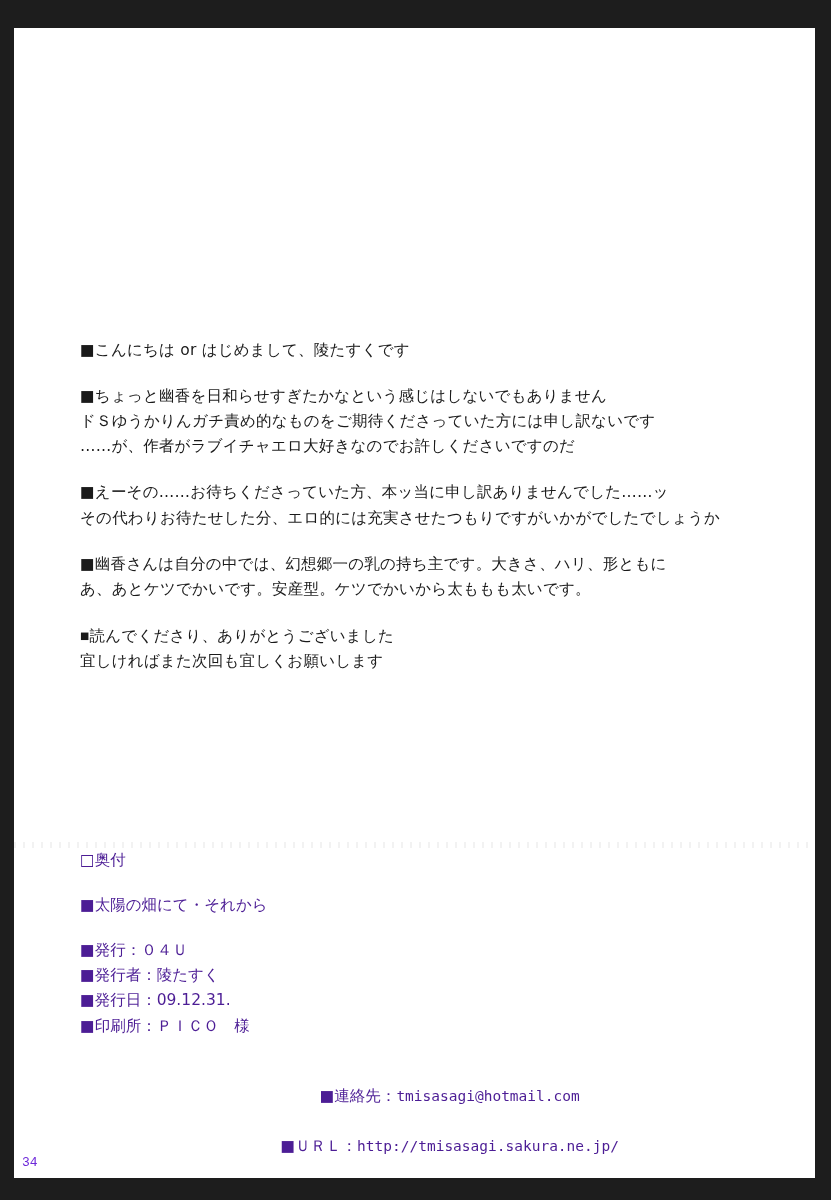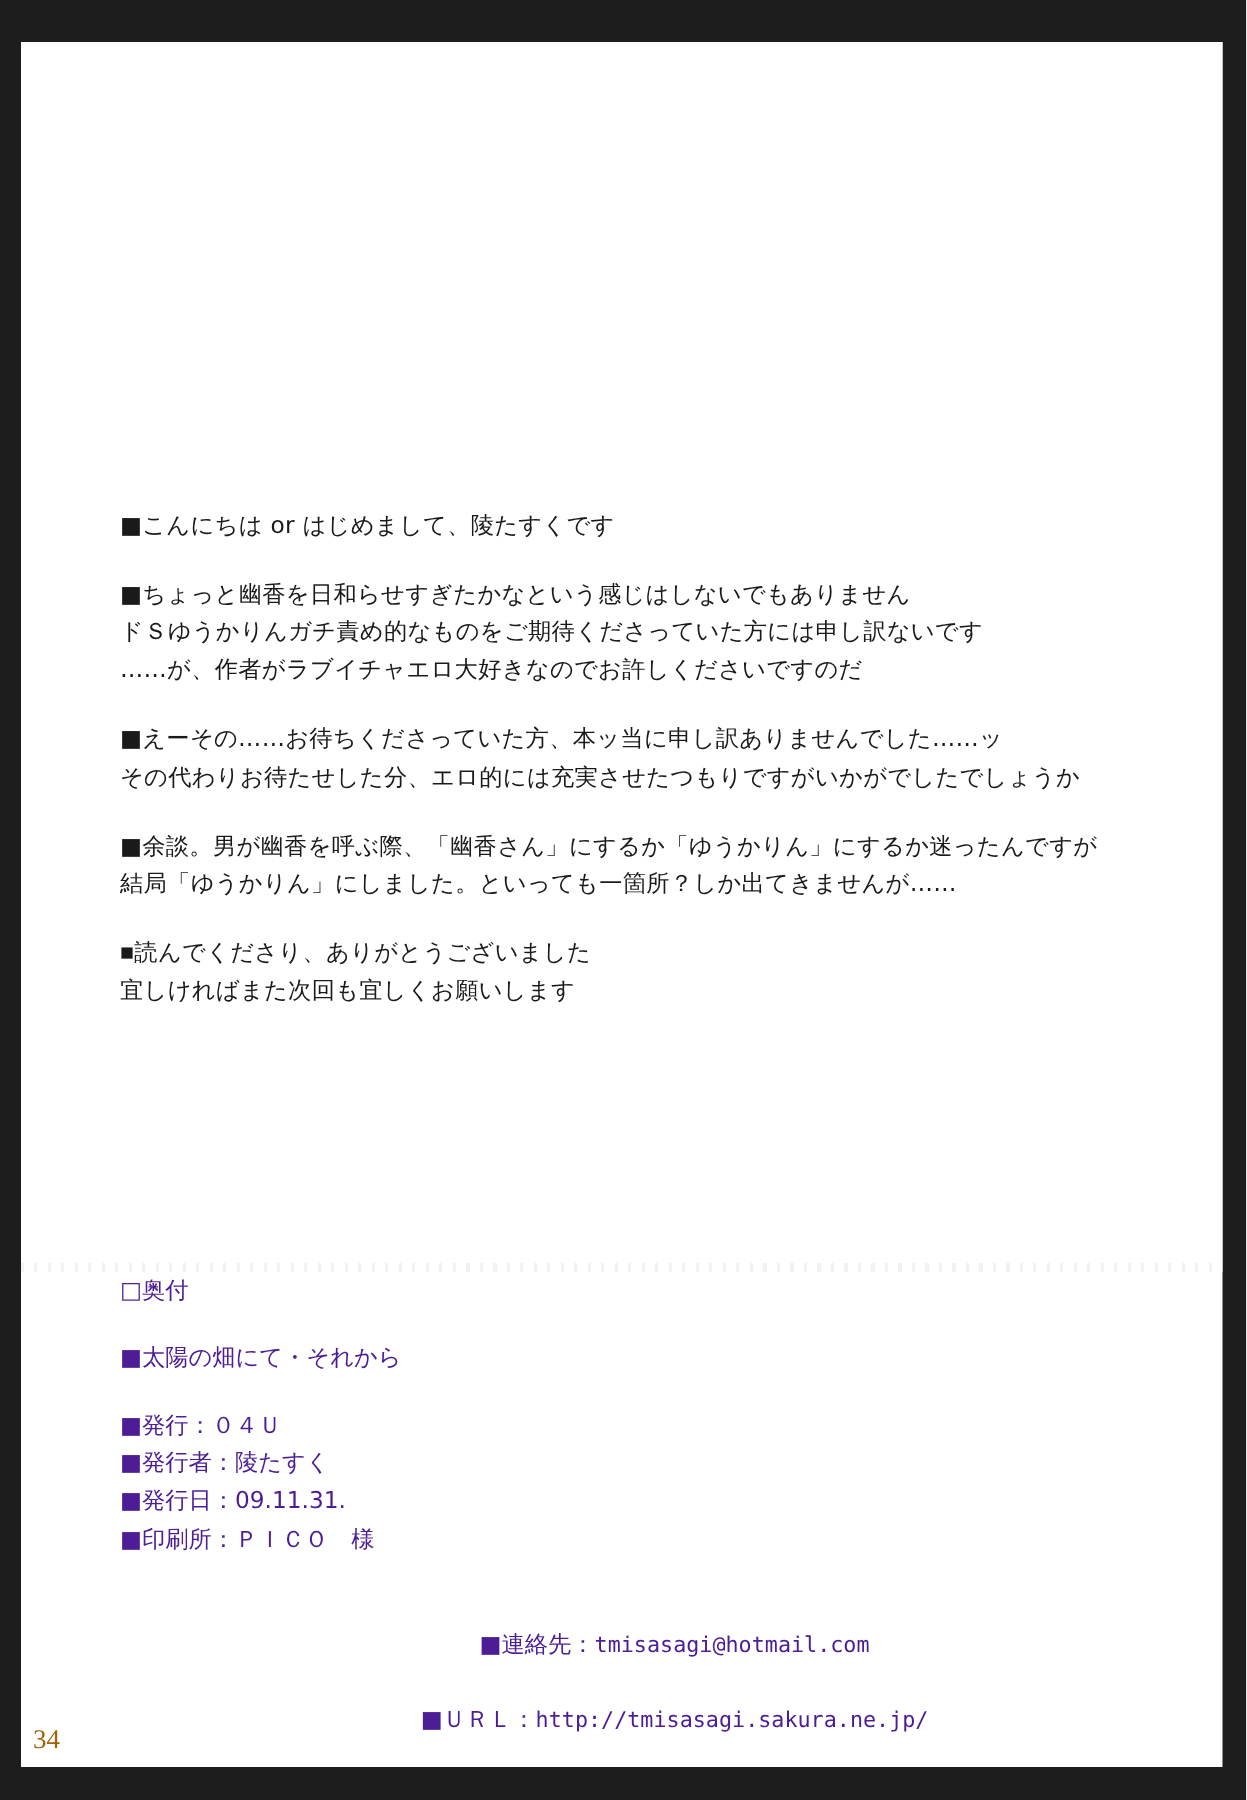--- a/index.html
+++ b/index.html
@@ -72,23 +72,23 @@
   .colophon .block:last-child { margin-bottom: 0; }
   .mono {
     font-family: "DejaVu Sans Mono", "Liberation Mono", monospace;
     font-size: 14.5px;
     letter-spacing: 0;
   }
   .page-number {
     position: absolute;
     left: 22px;
     bottom: 30px;
-    font-size: 18px;
-    color: #a16207;
-    font-family: Liberation Serif, serif;
+    font-size: 13px;
+    color: #6d28d9;
+    font-family: Liberation Mono, monospace;
   }
   
   .speckle {
     position: absolute;
     left: 0;
     bottom: 0;
     width: 801px;
     height: 6px;
     background: repeating-linear-gradient(90deg,
         rgba(0,0,0,0.05) 0px, rgba(0,0,0,0.05) 2px,
@@ -102,32 +102,32 @@
   <div class="frame"></div>
   <div class="inner">
 
     <div class="content">
       <p class="para">■こんにちは or はじめまして、陵たすくです</p>
       <p class="para">■ちょっと幽香を日和らせすぎたかなという感じはしないでもありません
 ドＳゆうかりんガチ責め的なものをご期待くださっていた方には申し訳ないです
 ……が、作者がラブイチャエロ大好きなのでお許しくださいですのだ</p>
       <p class="para">■えーその……お待ちくださっていた方、本ッ当に申し訳ありませんでした……ッ
 その代わりお待たせした分、エロ的には充実させたつもりですがいかがでしたでしょうか</p>
-      <p class="para">■余談。男が幽香を呼ぶ際、「幽香さん」にするか「ゆうかりん」にするか迷ったんですが
-結局「ゆうかりん」にしました。といっても一箇所？しか出てきませんが……</p>
+      <p class="para">■幽香さんは自分の中では、幻想郷一の乳の持ち主です。大きさ、ハリ、形ともに
+あ、あとケツでかいです。安産型。ケツでかいから太ももも太いです。</p>
       <p class="para">■読んでくださり、ありがとうございました
 宜しければまた次回も宜しくお願いします</p>
     </div>
 
     <div class="colophon">
       <p class="block">□奥付</p>
       <p class="block">■太陽の畑にて・それから</p>
       <p class="block">■発行：０４Ｕ
 ■発行者：陵たすく
-■発行日：09.11.31.
+■発行日：09.12.31.
 ■印刷所：ＰＩＣＯ　様</p>
       <p class="block tight">
         <span>■連絡先：</span><span class="mono">tmisasagi@hotmail.com</span><br>
         <span>■ＵＲＬ：</span><span class="mono">http://tmisasagi.sakura.ne.jp/</span>
       </p>
 
     </div>
 
     <div class="speckle"></div>
   </div>

